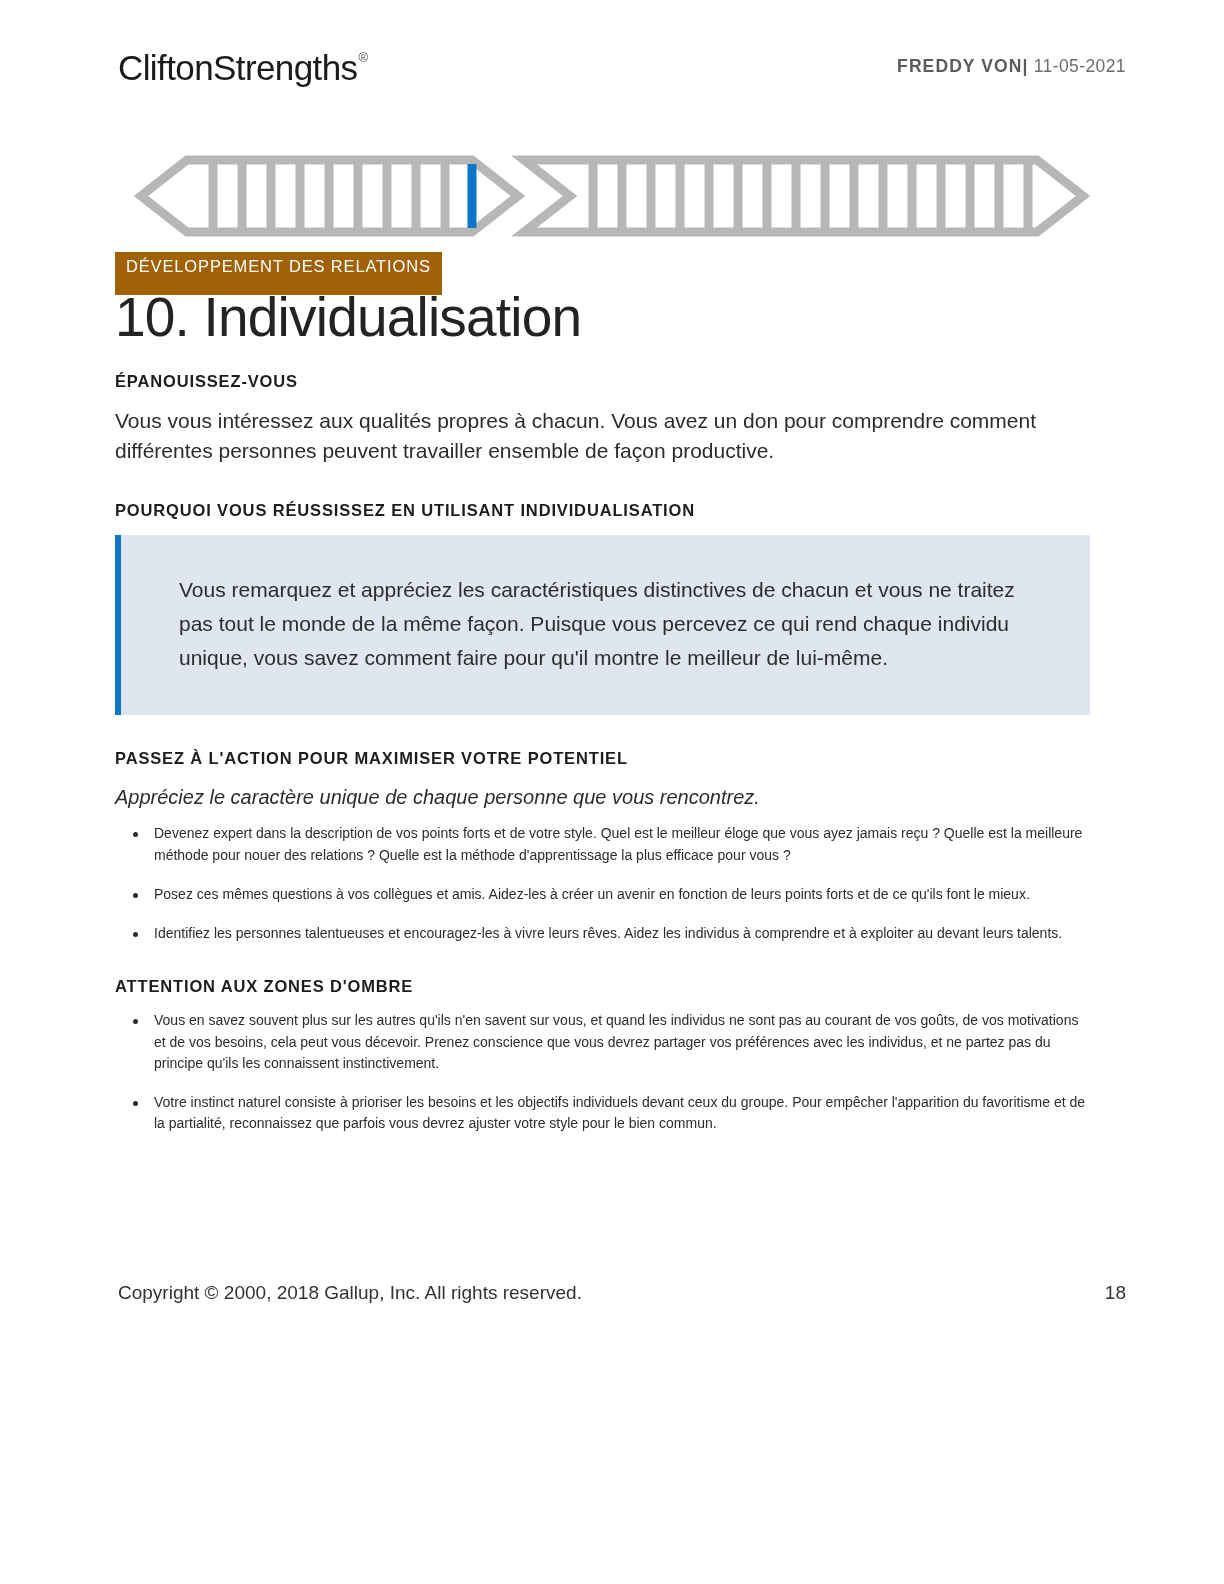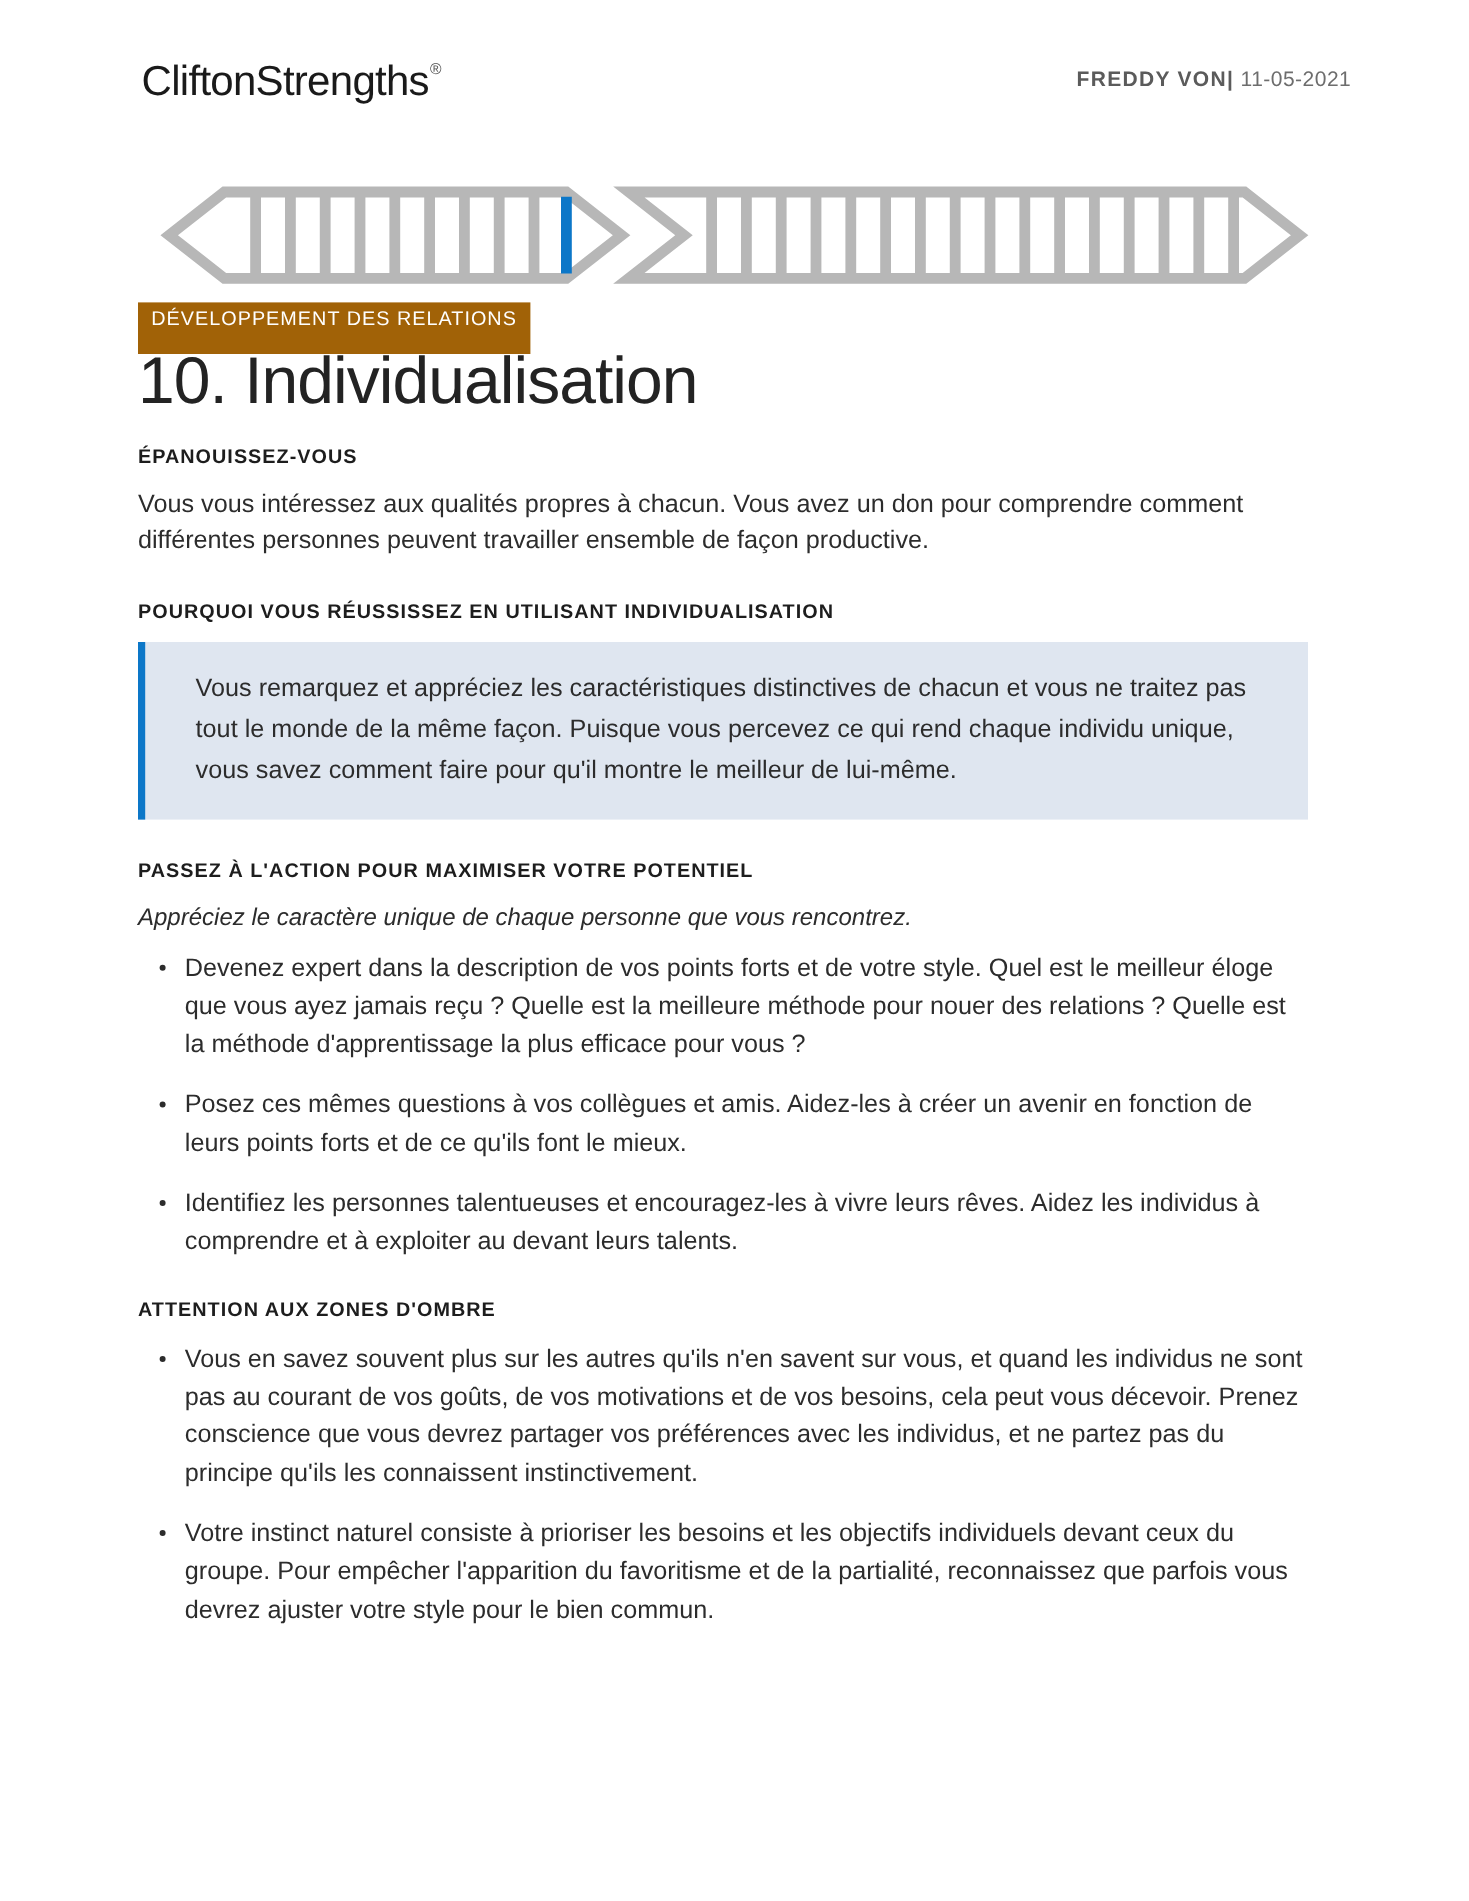--- a/index.html
+++ b/index.html
@@ -132,21 +132,21 @@
   .gap-c { height: 34px; }
   .gap-d { height: 32px; }
 
   .quote {
     background: #dfe6f0;
     border-left: 6px solid #0c77c8;
     padding: 22px 30px 24px 42px;
     box-sizing: border-box;
   }
   .quote p {
-    margin: 0;
+    margin: 16px;
     font-size: 21px;
     line-height: 1.62;
     color: #2c2c2c;
   }
 
   .lead-italic {
     font-size: 20px;
     font-style: italic;
     color: #2c2c2c;
     margin: 0 0 12px 0;
@@ -155,21 +155,21 @@
 
   ul.bullets {
     list-style: none;
     margin: 0;
     padding: 0;
   }
   ul.bullets li {
     position: relative;
     padding-left: 39px;
     margin-bottom: 18px;
-    font-size: 21px;
+    font-size: 14px;
     line-height: 1.52;
     color: #2c2c2c;
   }
   ul.bullets li:last-child { margin-bottom: 0; }
   ul.bullets li .dot {
     position: absolute;
     left: 18px;
     top: 0.62em;
     width: 5px;
     height: 5px;
@@ -279,14 +279,18 @@
     <div class="gap-d"></div>
 
     <h2 class="section-head">ATTENTION AUX ZONES D'OMBRE</h2>
     <ul class="bullets">
       <li><span class="dot"></span><span>Vous en savez souvent plus sur les autres qu'ils n'en savent sur vous, et quand les individus ne sont pas au courant de vos goûts, de vos motivations et de vos besoins, cela peut vous décevoir. Prenez conscience que vous devrez partager vos préférences avec les individus, et ne partez pas du principe qu'ils les connaissent instinctivement.</span></li>
       <li><span class="dot"></span><span>Votre instinct naturel consiste à prioriser les besoins et les objectifs individuels devant ceux du groupe. Pour empêcher l'apparition du favoritisme et de la partialité, reconnaissez que parfois vous devrez ajuster votre style pour le bien commun.</span></li>
     </ul>
 
   </div>
 
+  <div class="footer">
+    <span>Copyright © 2000, 2018 Gallup, Inc. All rights reserved.</span>
+    <span class="pageno">18</span>
+  </div>
 
 </div>
 
 </body></html>

